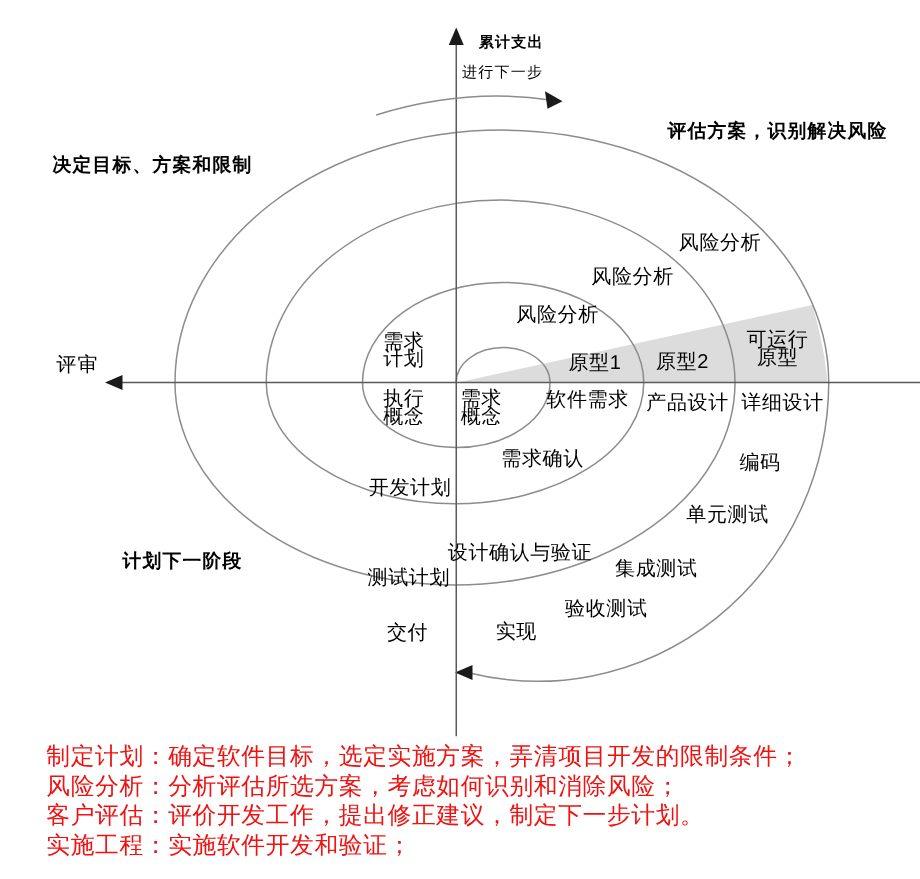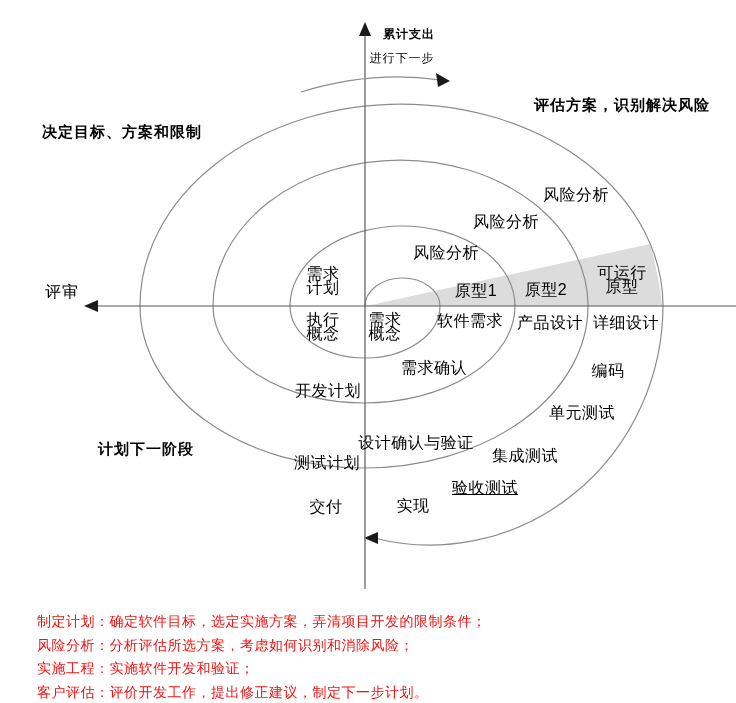--- a/index.html
+++ b/index.html
@@ -57,24 +57,24 @@
     transform: translate(-50%, -50%);
     color: var(--ink);
     font-size: 12px;
     white-space: nowrap;
     letter-spacing: 1px;
   }
   .bold { font-weight: bold; }
   .legend {
     position: absolute;
     left: 37px;
-    top: 610px;
+    top: 594px;
     width: 690px;
     color: var(--red);
-    font-size: 14px;
+    font-size: 19px;
     line-height: 23.5px;
     letter-spacing: 0.5px;
     white-space: nowrap;
     z-index: 3;
   }
   .watermark {
     position: absolute;
     right: 3px;
     top: 674px;
     color: var(--wm);
@@ -136,30 +136,30 @@
       <div class="lbl" style="left: 476px; top: 291px;">原型1</div>
       <div class="lbl" style="left: 546px; top: 290px;">原型2</div>
       <div class="lbl" style="left: 622px; top: 280px;">可运行
 原型</div>
       <div class="lbl" style="left: 470px; top: 321px;">软件需求</div>
       <div class="lbl" style="left: 550px; top: 323px;">产品设计</div>
       <div class="lbl" style="left: 626px; top: 323px;">详细设计</div>
       <div class="lbl" style="left: 608px; top: 371px;">编码</div>
       <div class="lbl" style="left: 582px; top: 413px;">单元测试</div>
       <div class="lbl" style="left: 525px; top: 456px;">集成测试</div>
-      <div class="lbl" style="left: 485px; top: 488px; text-decoration: underline;">验收测试</div>
+      <div class="lbl" style="left: 485px; top: 488px;">验收测试</div>
       <div class="lbl" style="left: 413px; top: 506px;">实现</div>
       <div class="lbl" style="left: 326px; top: 507px;">交付</div>
       <div class="lbl" style="left: 327px; top: 445px; margin-top: 18px;">测试计划</div>
       <div class="lbl" style="left: 416px; top: 443px;">设计确认与验证</div>
       <div class="lbl" style="left: 328px; top: 391px; text-align: center;">开发计划</div>
       <div class="lbl" style="left: 398px; top: 368px; margin-left: 36px;">需求确认</div>
     </div>
 
   <div class="legend">
     <div>制定计划：确定软件目标，选定实施方案，弄清项目开发的限制条件；</div>
     <div>风险分析：分析评估所选方案，考虑如何识别和消除风险；</div>
+    <div>客户评估：评价开发工作，提出修正建议，制定下一步计划。</div>
     <div>实施工程：实施软件开发和验证；</div>
-    <div>客户评估：评价开发工作，提出修正建议，制定下一步计划。</div>
   </div>
 
 
 </div>
 
 </body></html>

